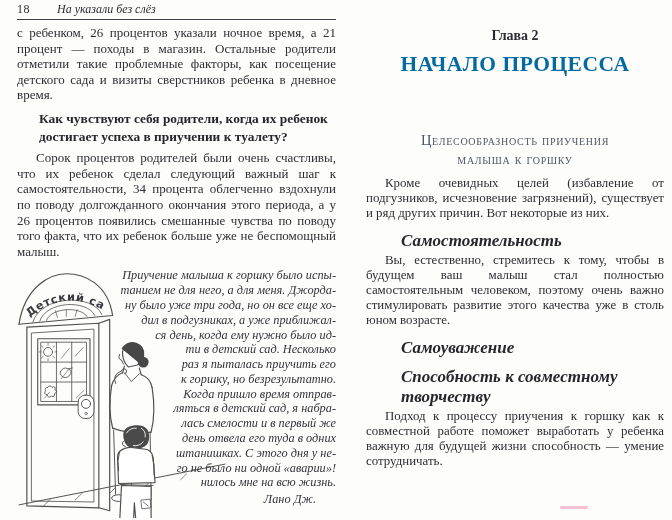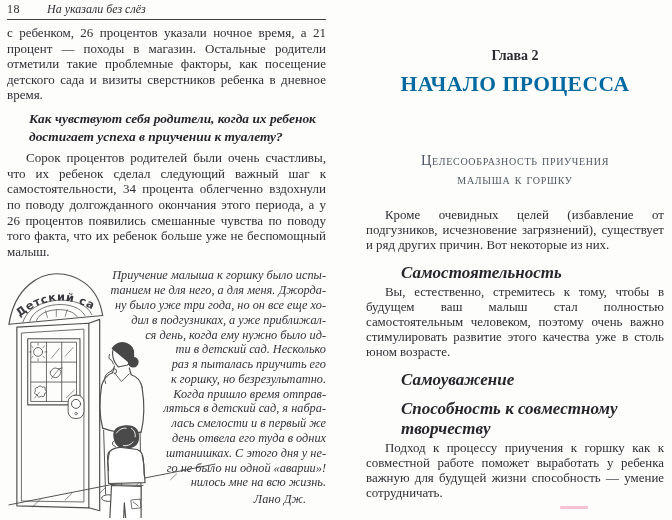--- a/index.html
+++ b/index.html
@@ -5,52 +5,52 @@
   * { margin:0; padding:0; box-sizing:border-box; }
   html,body { width:672px; height:520px; }
   body {
     position:relative;
     background:#fdfdfb;
     overflow:hidden;
     font-family:"Liberation Serif", serif;
     color:#2e2e34;
   }
   .page { position:absolute; overflow:hidden; }
-  .page-left  { left:7px;  top:2px; width:319px; height:516px; }
-  .page-right { left:366px; top:0;  width:298px; height:520px; padding-top:48px; }
+  .page-left  { left:17px;  top:2px; width:319px; height:516px; }
+  .page-right { left:366px; top:0;  width:298px; height:520px; padding-top:28px; }
 
   
   .running-head { display:flex; align-items:baseline; padding-bottom:2px;
                   border-bottom:1.8px solid #3f3f46; font-size:12px; }
   .rh-num { letter-spacing:.5px; }
   .rh-title { font-style:italic; margin-left:27px; }
 
   
   .body-text { font-size:13px; line-height:15.6px; text-align:justify; margin-top:5px; }
   .indent { text-indent:19px; }
 
   .q-heading { margin:7px 0 1px 22px; font-size:13.4px; line-height:17.6px;
-               font-weight:700; font-style:italic; color:#26262c; }
+               font-weight:700; color:#26262c; }
 
   
   .illus { position:relative; margin-top:6px; height:272px; }
   .illus svg { position:absolute; left:0; top:0; }
   .quote { position:absolute; right:0; top:3px; text-align:right;
            font-style:italic; font-size:12.3px; line-height:14.8px;
            white-space:nowrap; color:#33333a; }
   .quote .sig { padding-right:20px; margin-top:2px; }
 
   
   .chapter-label { text-align:center; font-weight:700; font-size:14px; color:#2b2b31; }
   .chapter-title { text-align:center; font-weight:700; font-size:21.5px; line-height:29px;
                    letter-spacing:.5px; color:#0369a1; margin-top:6px; }
   .section-heading { text-align:center; font-weight:400; font-variant:small-caps;
                      font-size:14.5px; line-height:18.5px; letter-spacing:.7px;
                      color:#4e5864; margin-top:52px; }
-  .page-right .body-text { font-size:12.9px; line-height:15.2px; margin-top:20px; }
+  .page-right .body-text { font-size:12.9px; line-height:15.2px; margin-top:8px; }
   .sub-heading { font-weight:700; font-style:italic; font-size:17px;
                  margin:9px 0 0 35px; color:#26262c; }
   .sub-heading + .body-text { margin-top:2px; }
 
   .pink-mark { position:absolute; left:194px; top:506px; width:28px; height:3px;
                background:#f4c2d4; border-radius:1px; }
 </style>
 </head>
 <body>
 

